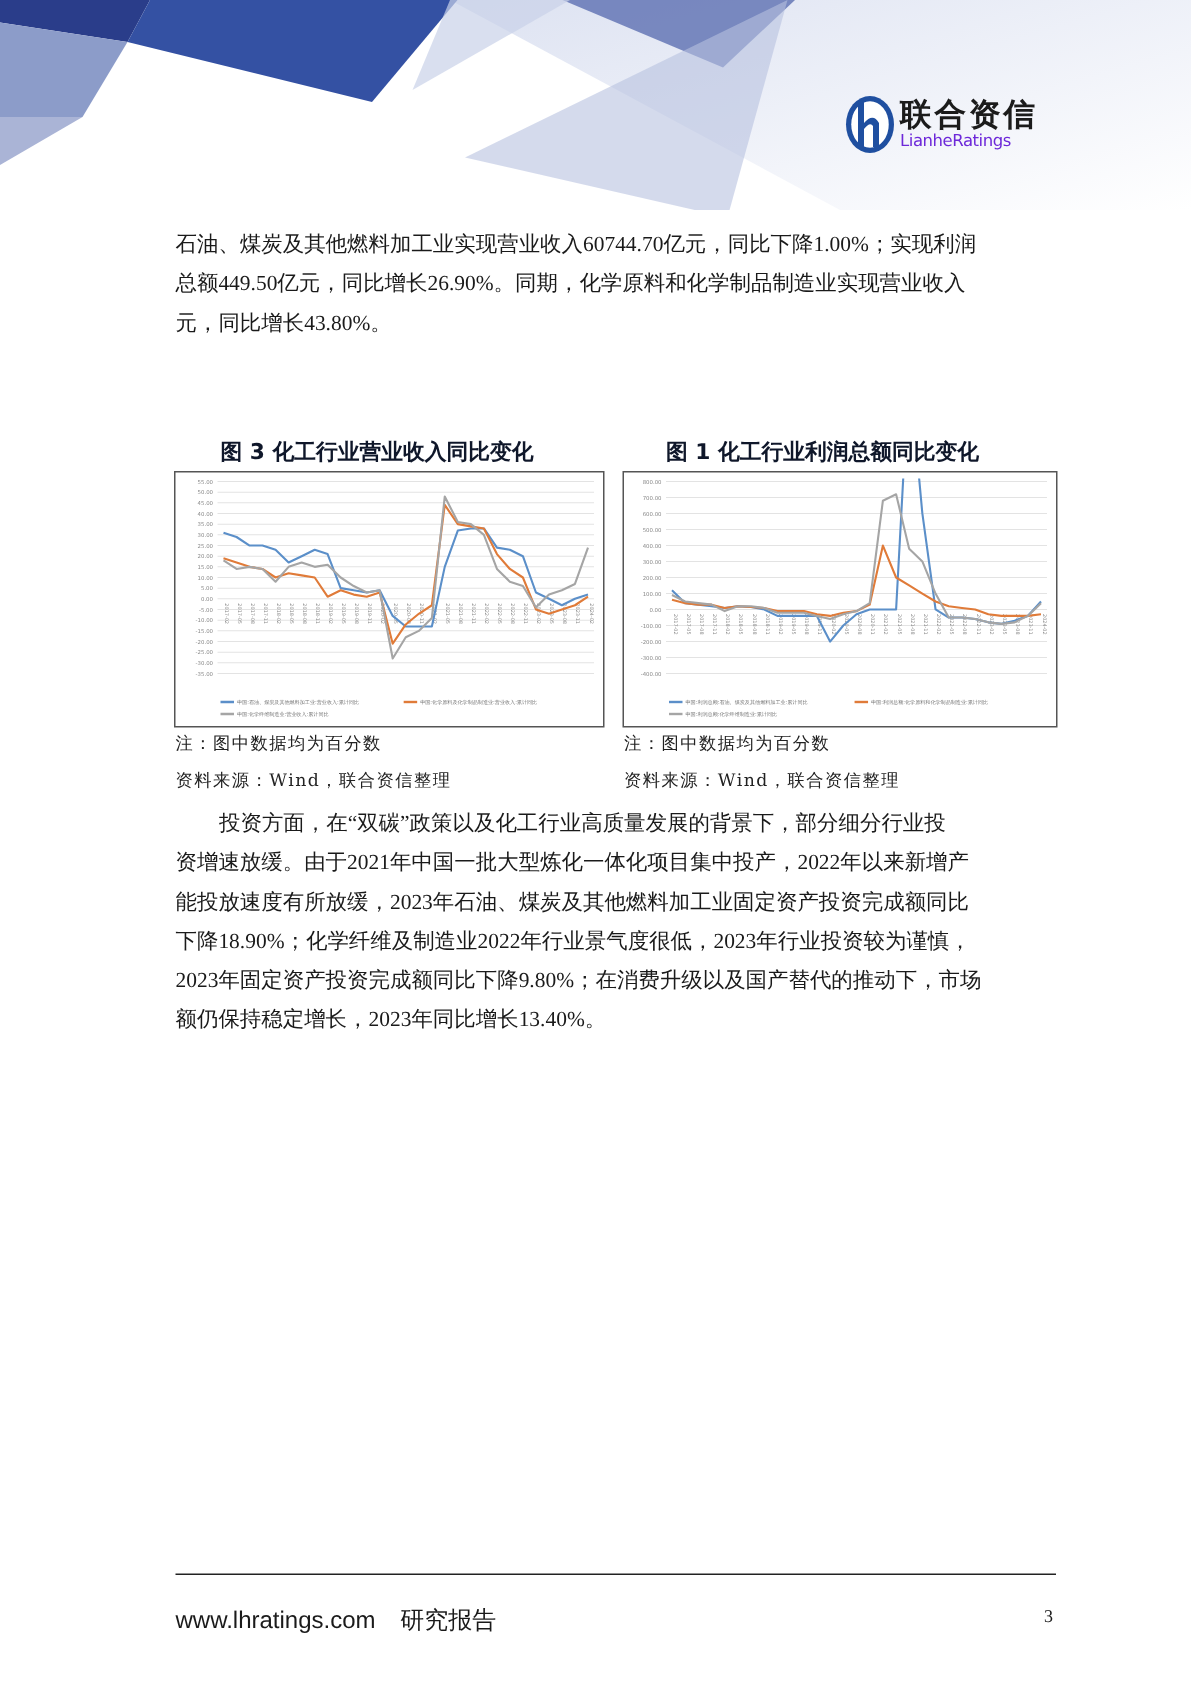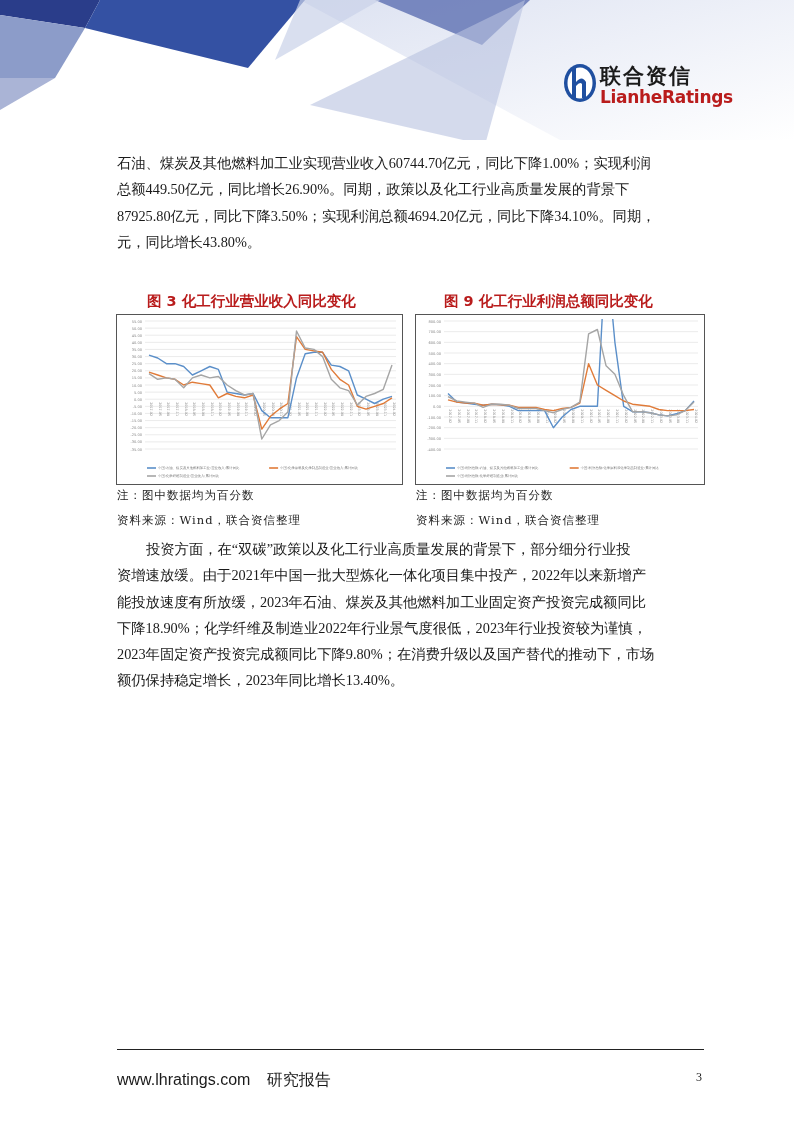--- a/index.html
+++ b/index.html
@@ -3,27 +3,27 @@
 <meta charset="utf-8">
 <style>
   html, body { margin:0; padding:0; }
   body { width:794px; height:1123px; position:relative; background:#ffffff; overflow:hidden;
          font-family:"DejaVu Serif","Liberation Serif",serif; color:#1a1a1a; }
   .header-bg { position:absolute; left:0; top:0; width:794px; height:140px; }
   .logo { position:absolute; left:562px; top:62px; width:150px; height:42px; }
   .logo-cn { position:absolute; left:38px; top:0px; font-family:Liberation Mono, monospace;
              font-weight:bold; font-size:21px; letter-spacing:2px; color:#1b1b1b; }
   .logo-en { position:absolute; left:38px; top:25px; font-family:"DejaVu Sans","Liberation Sans",sans-serif;
-             font-weight:bold; font-size:17px; color:#b91c1c; letter-spacing:-0.3px; }
+             font-weight:normal; font-size:11px; color:#6d28d9; letter-spacing:-0.3px; }
   .para { position:absolute; left:117px; width:578px; font-size:14.3px; line-height:26.3px; text-align:justify;
           font-family:"Liberation Serif","DejaVu Serif",serif; }
   .para p { margin:0; }
   .indent { text-indent:29px; }
   .fig-title { position:absolute; top:292px; font-family:"DejaVu Sans","Liberation Sans",sans-serif;
-               font-weight:bold; font-size:14.5px; color:#b91c1c; }
+               font-weight:bold; font-size:14.5px; color:#0f172a; }
   .chart-frame { position:absolute; top:314px; height:171px; border:1.5px solid #555; background:#fff; box-sizing:border-box; }
   .chart-frame svg { position:absolute; left:0; top:0; }
   .note { position:absolute; font-size:11.5px; color:#222; letter-spacing:1px;
           font-family:"DejaVu Serif","Liberation Serif",serif; }
   .footer-line { position:absolute; left:117px; top:1049px; width:587px; height:0; border-top:1px solid #222; }
   .footer-left { position:absolute; left:117px; top:1070px; font-size:16px; font-family:Liberation Sans, sans-serif; }
   .footer-left span { margin-right:12px; }
   .footer-page { position:absolute; left:696px; top:1070px; font-size:12px; font-family:"Liberation Serif","DejaVu Serif",serif; }
 </style>
 </head>
@@ -52,27 +52,26 @@
     <ellipse cx="18" cy="21" rx="12.5" ry="15.5" fill="#ffffff"></ellipse>
     <rect x="10" y="6" width="4" height="30" fill="#1f4fa0"></rect>
     <path d="M14 20 Q20 13 24 20 L24 36 L20 36 L20 22 Q18 19 14 24 Z" fill="#1f4fa0"></path>
   </svg>
   <div class="logo-cn">联合资信</div>
   <div class="logo-en">LianheRatings</div>
 </div>
 
 <div class="para" style="top:150px;">
   <p>石油、煤炭及其他燃料加工业实现营业收入60744.70亿元，同比下降1.00%；实现利润</p>
-  <p>总额449.50亿元，同比增长26.90%。同期，政策以及化工行业高质量发展的背景下</p>
-  <p>87925.80亿元，同比下降3.50%；实现利润总额4694.20亿元，同比下降34.10%。同期，</p>
+  <p>总额449.50亿元，同比增长26.90%。同期，化学原料和化学制品制造业实现营业收入</p>
   <p>元，同比增长43.80%。</p>
 </div>
 
 <div class="fig-title" style="left:147px;">图 3  化工行业营业收入同比变化</div>
-<div class="fig-title" style="left:444px;">图 9  化工行业利润总额同比变化</div>
+<div class="fig-title" style="left:444px;">图 1  化工行业利润总额同比变化</div>
 
 <div class="chart-frame" style="left:116px; width:287px;">
   <svg id="chart0" width="287" height="171">
       <defs>
         <clipPath id="clip0">
           <rect x="28" y="4" width="251" height="132"></rect>
         </clipPath>
       </defs>
       <line x1="28" x2="279" y1="6" y2="6" stroke="#e3e3e3" stroke-width="0.7"></line>
       <text x="25" y="7.5" font-size="3.6" text-anchor="end" fill="#8a8a8a" font-family="DejaVu Sans, sans-serif">55.00</text>

